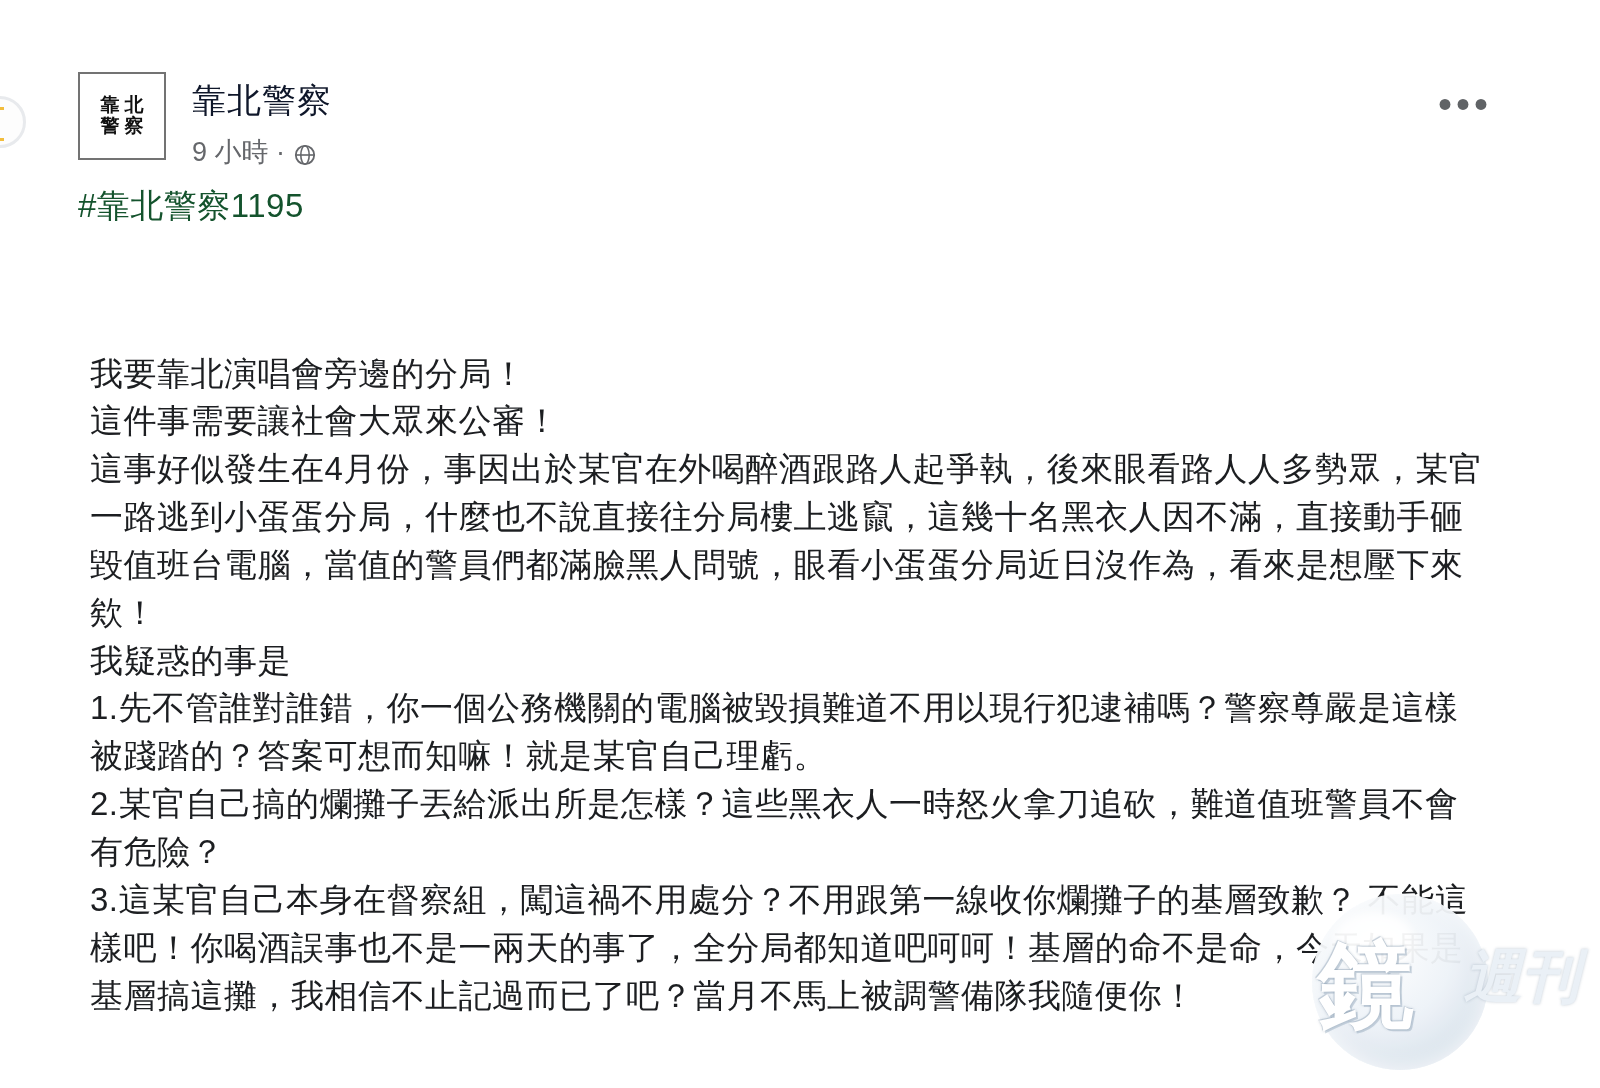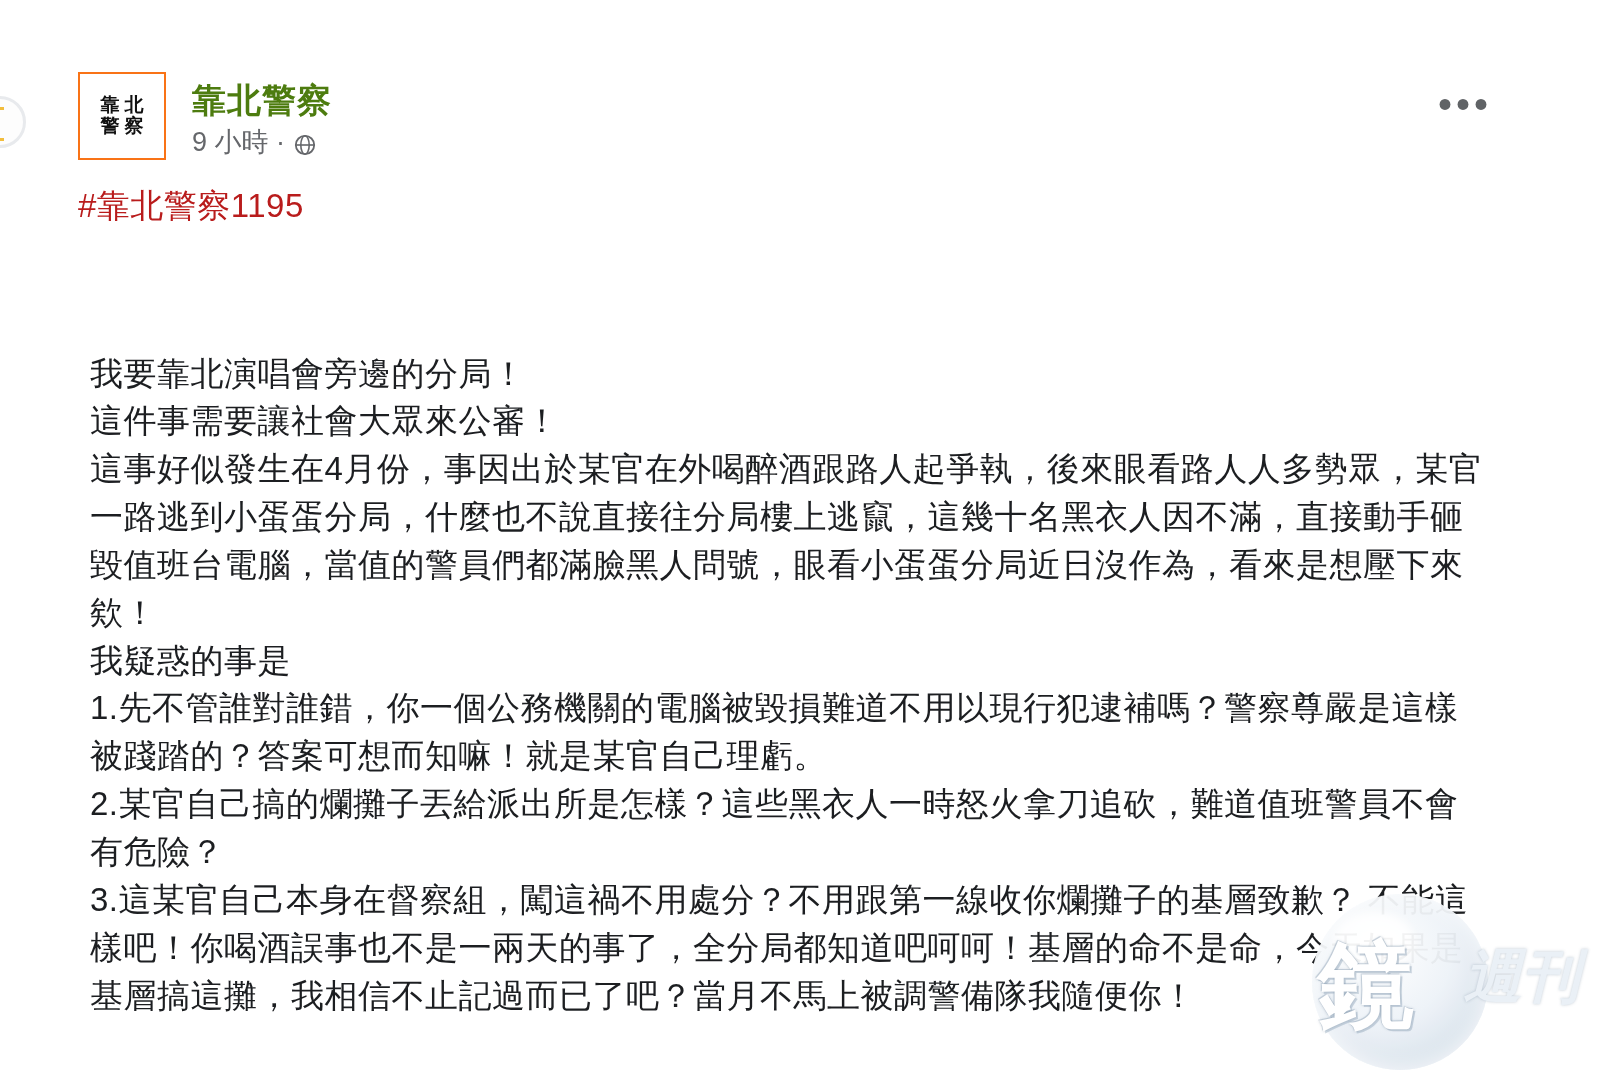--- a/index.html
+++ b/index.html
@@ -55,21 +55,21 @@
 
   .post-header {
     display: flex;
     align-items: flex-start;
     position: relative;
     height: 96px;
   }
   .avatar {
     width: 84px;
     height: 84px;
-    border: 2px solid #f97316;
+    border: 2px solid #737373;
     background: #fff;
     display: flex;
     flex-direction: column;
     align-items: center;
     justify-content: center;
     line-height: 1.1;
     flex: 0 0 auto;
   }
   .avatar .ln {
     font-size: 19px;
@@ -77,25 +77,26 @@
     color: #111;
     font-weight: 700;
     text-indent: 5px;
   }
   .header-text {
     margin-left: 26px;
     padding-top: 6px;
   }
   .page-name {
     font-size: 34px;
-    color: #4d7c0f;
-    font-weight: 700;
+    color: #0f172a;
+    font-weight: 400;
     letter-spacing: 1px;
   }
   .meta {
+    margin-top: 10px;
     font-size: 27px;
     color: #65676b;
     display: flex;
     align-items: center;
     gap: 8px;
   }
   .globe-icon {
     display: inline-block;
     width: 24px;
     height: 24px;
@@ -110,21 +111,21 @@
     color: #606366;
     letter-spacing: 4px;
     line-height: 20px;
     cursor: pointer;
     user-select: none;
   }
 
   .hashtag {
     margin-top: 14px;
     font-size: 33px;
-    color: #b91c1c;
+    color: #14532d;
     line-height: 1.45;
     letter-spacing: .5px;
   }
 
   .body-text {
     margin-top: 12px;
     font-size: 33px;
     line-height: 1.45;
     color: #1c1e21;
     letter-spacing: .5px;

